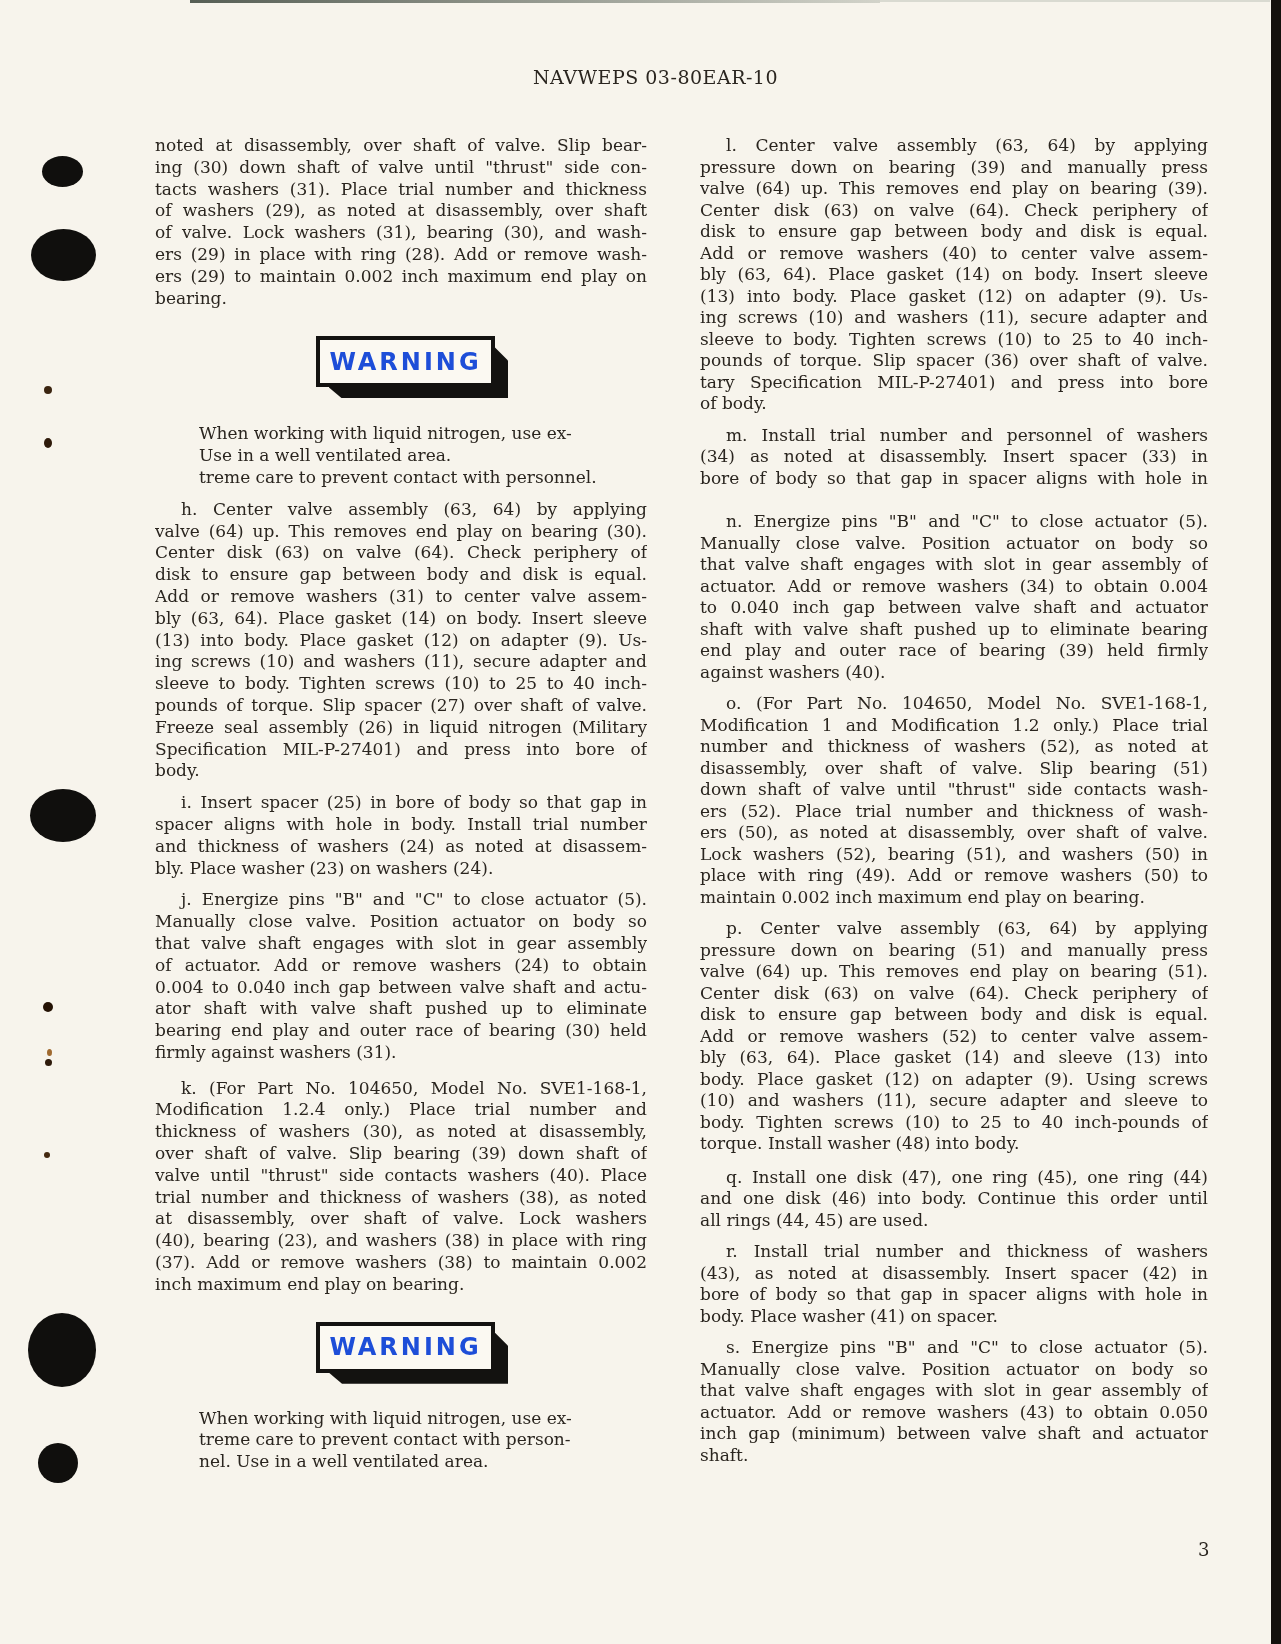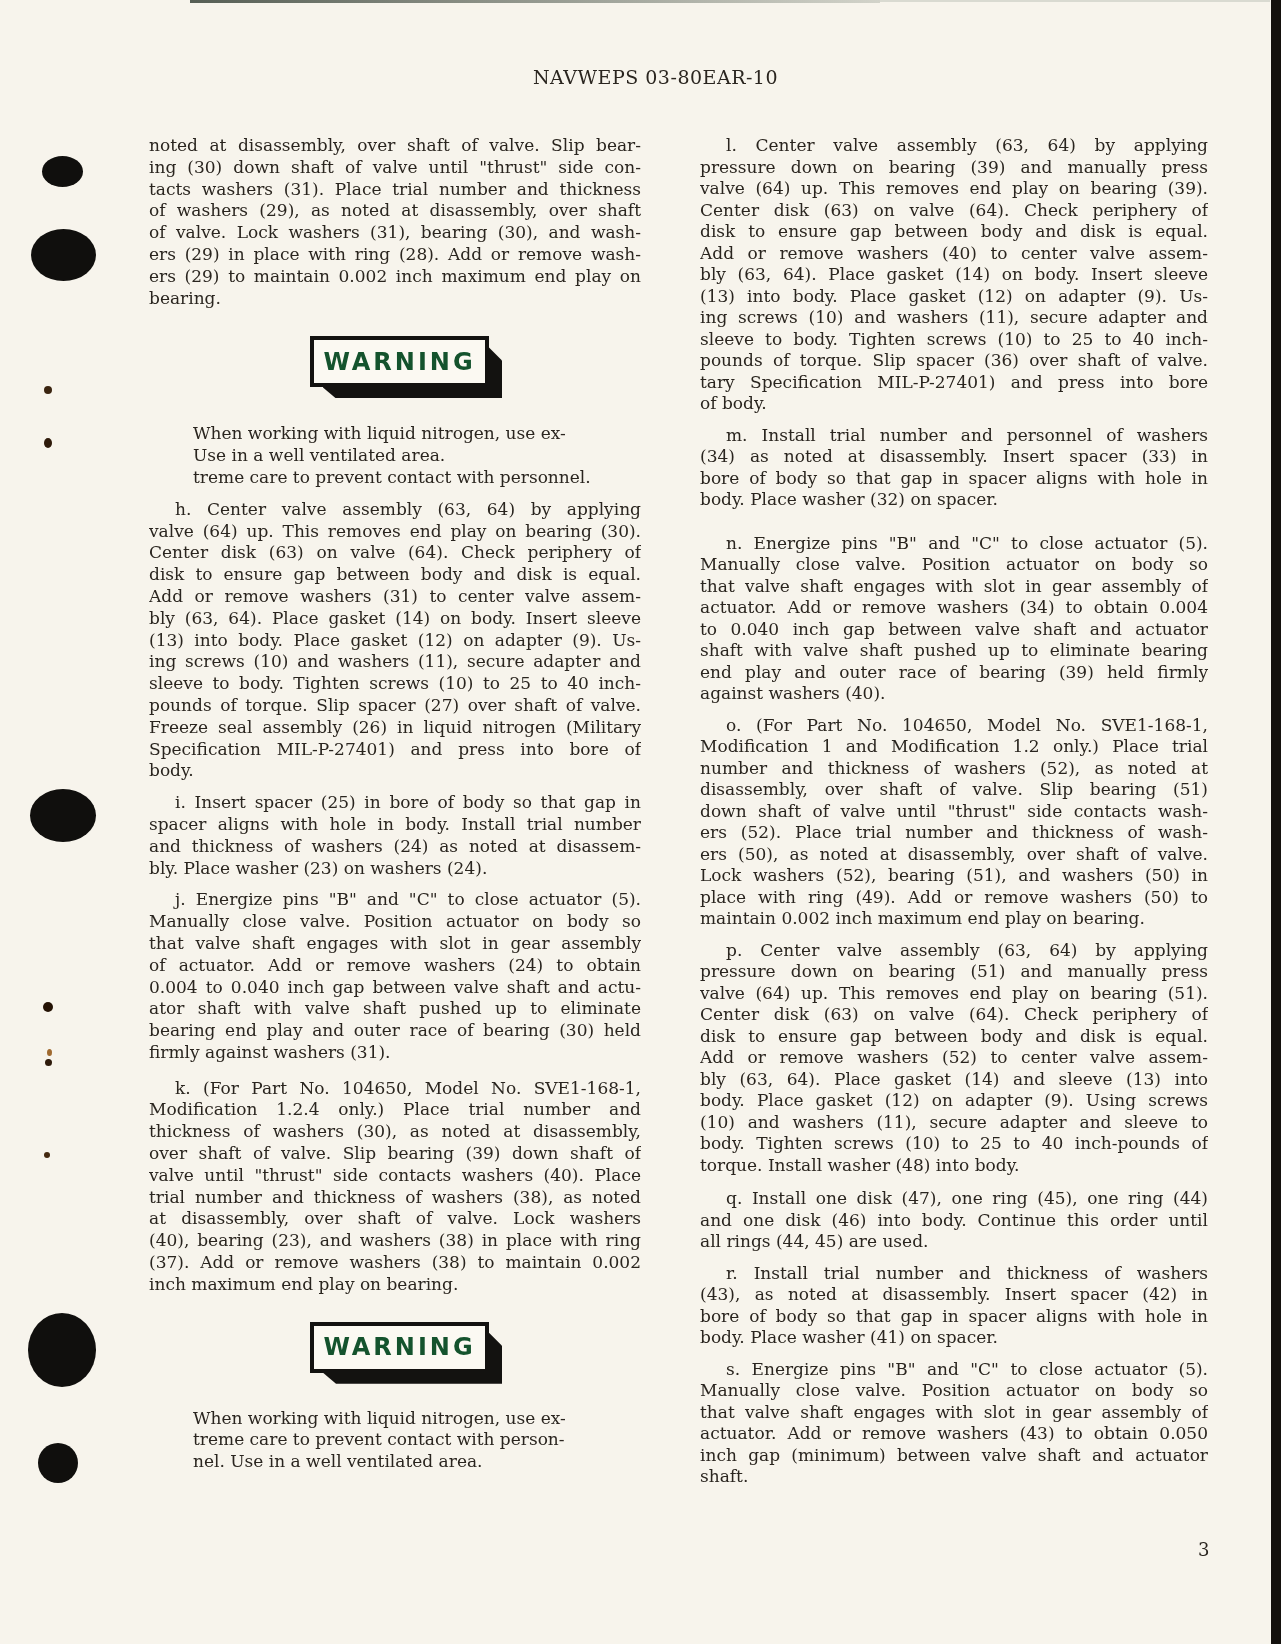--- a/index.html
+++ b/index.html
@@ -28,21 +28,21 @@
   
   .header {
     position:absolute; left:15px; top:66px; width:1281px;
     text-align:center; font-size:19px; letter-spacing:.5px;
   }
   .page-number {
     position:absolute; left:1198px; top:1539px; font-size:18px;
   }
   
   .col { position:absolute; top:135px; font-size:17px; }
-  .col-left  { left:149px; width:492px; }
+  .col-left  { left:155px; width:492px; }
   .col-right { left:700px; width:508px; }
   .col-left  .ln { line-height:21.8px; }
   .col-right .ln { line-height:21.5px; }
   .ln {
     text-align:justify; text-align-last:justify;
     white-space:normal; overflow:hidden;
   }
   .ln.ln-last { text-align-last:left; }
   .ragged .ln { text-align:left; text-align-last:left; }
   .p-indent .ln-first { padding-left:26px; }
@@ -63,21 +63,21 @@
     clip-path:polygon(0 0, calc(100% - 13px) 0, 100% 13px, 100% 100%, 13px 100%, 0 calc(100% - 11px));
   }
   .warn-face {
     position:absolute; left:0; top:0; width:171px; height:43px;
     background:#fbf9f2; border:4px solid #131210;
     display:flex; align-items:center; justify-content:center;
   }
   .warn-face span {
     font-family:"DejaVu Sans", "Liberation Sans", sans-serif;
     font-weight:bold; font-size:24px; letter-spacing:3px;
-    color:#14532d;
+    color:#1d4ed8;
   }
   .warn-note { margin:25px 0 0 44px; width:412px; }
   .warn-note .ln { line-height:21.8px; }
   .warnbox.second { margin-top:26px; }
   .warn-note.second { margin-top:24px; }
   
   .mark { position:absolute; border-radius:50%; background:#100f0d; }
   .dot-a { left:42px; top:156px;  width:41px; height:31px; }
   .dot-b { left:31px; top:229px;  width:65px; height:52px; }
   .dot-c { left:44px; top:386px;  width:8px;  height:8px;  background:#3b2410; }
@@ -209,21 +209,20 @@
         <div class="ln">ing screws (10) and washers (11), secure adapter and</div>
         <div class="ln">sleeve to body.  Tighten screws (10) to 25 to 40 inch-</div>
         <div class="ln">pounds of torque.  Slip spacer (36) over shaft of valve.</div>
         <div class="ln">tary Specification MIL-P-27401) and press into bore</div>
         <div class="ln ln-last">of body.</div>
       </div>
     <div class="para p-indent">
         <div class="ln ln-first">m.  Install trial number and personnel of washers</div>
         <div class="ln">(34) as noted at disassembly.  Insert spacer (33) in</div>
         <div class="ln">bore of body so that gap in spacer aligns with hole in</div>
-        <div class="ln ln-last">body.  Place washer (32) on spacer.</div>
       </div>
     <div class="para p-indent mt22">
         <div class="ln ln-first">n.  Energize pins "B" and "C" to close actuator (5).</div>
         <div class="ln">Manually close valve.  Position actuator on body so</div>
         <div class="ln">that valve shaft engages with slot in gear assembly of</div>
         <div class="ln">actuator.  Add or remove washers (34) to obtain 0.004</div>
         <div class="ln">to 0.040 inch gap between valve shaft and actuator</div>
         <div class="ln">shaft with valve shaft pushed up to eliminate bearing</div>
         <div class="ln">end play and outer race of bearing (39) held firmly</div>
         <div class="ln ln-last">against washers (40).</div>

